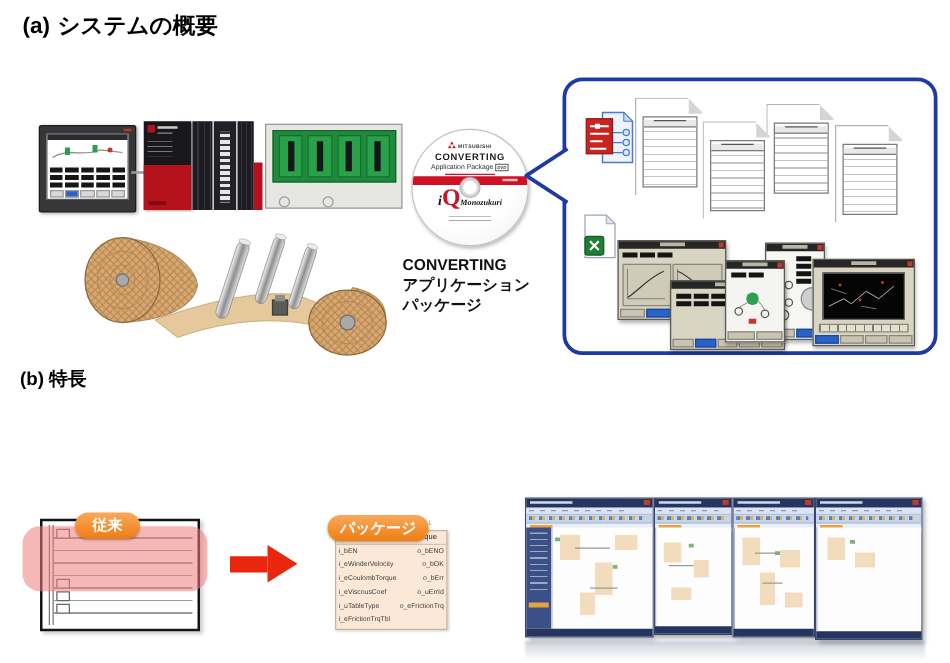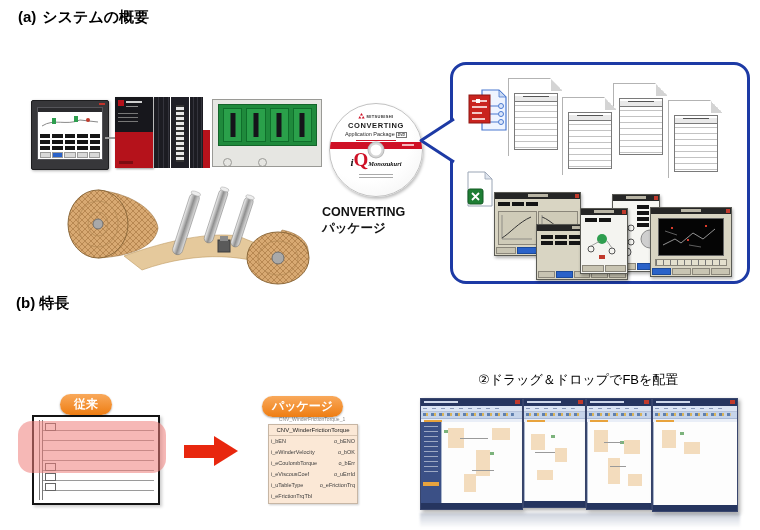--- a/index.html
+++ b/index.html
@@ -1,33 +1,33 @@
 <!DOCTYPE html>
 <html><head>
 <meta charset="utf-8">
 <style>
   html,body{margin:0;padding:0;background:#fff;}
   #stage{position:relative;width:760px;height:530px;background:#fff;overflow:hidden;
          font-family:"Liberation Sans","DejaVu Sans",sans-serif;color:#000;}
   .abs{position:absolute;}
 
   
-  .h-a{left:18px;top:8px;font-size:15px;font-weight:bold;}
+  .h-a{left:18px;top:8px;font-size:18px;font-weight:bold;}
   .h-a .lbl{margin-right:6px;font-weight:bold;}
   .sub-a{left:48px;top:31px;font-size:13px;}
   .h-b{left:16px;top:294px;font-size:15px;font-weight:bold;}
   .h-b .lbl{margin-right:4px;}
   .bullet{left:40px;font-size:12.5px;}
   .b1{top:317px;} .b2{top:337px;}
   .step-title{font-size:13px;}
   .st1{left:55px;top:371px;} .st2{left:478px;top:371px;}
 
   
   .badge{position:absolute;background:linear-gradient(#f9a95b,#ee7d12);color:#fff;font-weight:bold;
-         font-size:12px;padding:2px 14px;border-radius:12px;box-shadow:0 1px 2px rgba(0,0,0,.35);z-index:6;}
+         font-size:12px;padding:2px 14px;border-radius:12px;box-shadow:0 1px 2px rgba(0,0,0,.35);z-index:6;margin-top:16px;}
   .badge.pkg{padding:2px 10px;}
   .arrow-body{left:184px;top:445px;width:30px;height:13px;background:#e8270e;z-index:5;}
   .arrow-head{left:214px;top:436px;width:0;height:0;border-left:24px solid #e8270e;
               border-top:15px solid transparent;border-bottom:15px solid transparent;z-index:5;}
 
   
   .hmi{left:31px;top:100px;width:76px;height:68px;background:#37373a;border:1px solid #1d1d1f;
        border-radius:2px;box-shadow:1px 1px 3px rgba(0,0,0,.3);}
   .hmi-dot{position:absolute;right:3px;top:2px;width:6px;height:2px;background:#c2332b;}
   .hmi-screen{position:absolute;left:5px;top:6px;right:5px;bottom:9px;background:#fff;border:1px solid #55555a;}
@@ -343,20 +343,21 @@
         <i></i>
       </div>
     <div class="iq">
       <span class="i">i</span><span class="q">Q</span><span class="nm">Monozukuri</span>
     </div>
     <div class="disc-fineprint"></div>
     <div class="disc-hole"></div>
   </div>
   <div class="abs pkg-caption">
     <div>CONVERTING</div>
+    <div>アプリケーション</div>
     <div>パッケージ</div>
   </div>
 
   <div class="abs callout"></div>
   <svg class="abs callout-tail" viewBox="0 0 37 47">
     <polyline points="36,2 3,23.5 36,45" fill="#ffffff" stroke="#1d3aa5" stroke-width="3" stroke-linejoin="round"></polyline>
   </svg>
 
   <svg class="abs fbicon" width="40" height="44">
     <path d="M14,2 h17 l7,7 v33 h-24 z" fill="#eef4ff" stroke="#4a79d0" stroke-width="1.2"></path>
@@ -529,21 +530,20 @@
         <i class="gbtn"></i>
         <i class="gbtn"></i>
         <i class="gbtn"></i>
       </div>
   </div>
 
   <div class="abs h-b">
     <span class="lbl">(b)</span><span>特長</span>
   </div>
 
-  <div class="abs step-title st2">②ドラッグ＆ドロップでFBを配置</div>
 
   <span class="badge" style="left:60px;top:394px;">従来</span>
   <div class="abs ladder">
     <i class="rail"></i>
       <i class="rail rail2"></i>
     <div class="rungs"></div>
     <div class="lbox" style="left:11px;top:6px;"></div>
     <div class="lbox" style="left:11px;top:46px;"></div>
     <div class="lbox" style="left:11px;top:56px;"></div>
     <div class="lbox" style="left:11px;top:66px;"></div>

